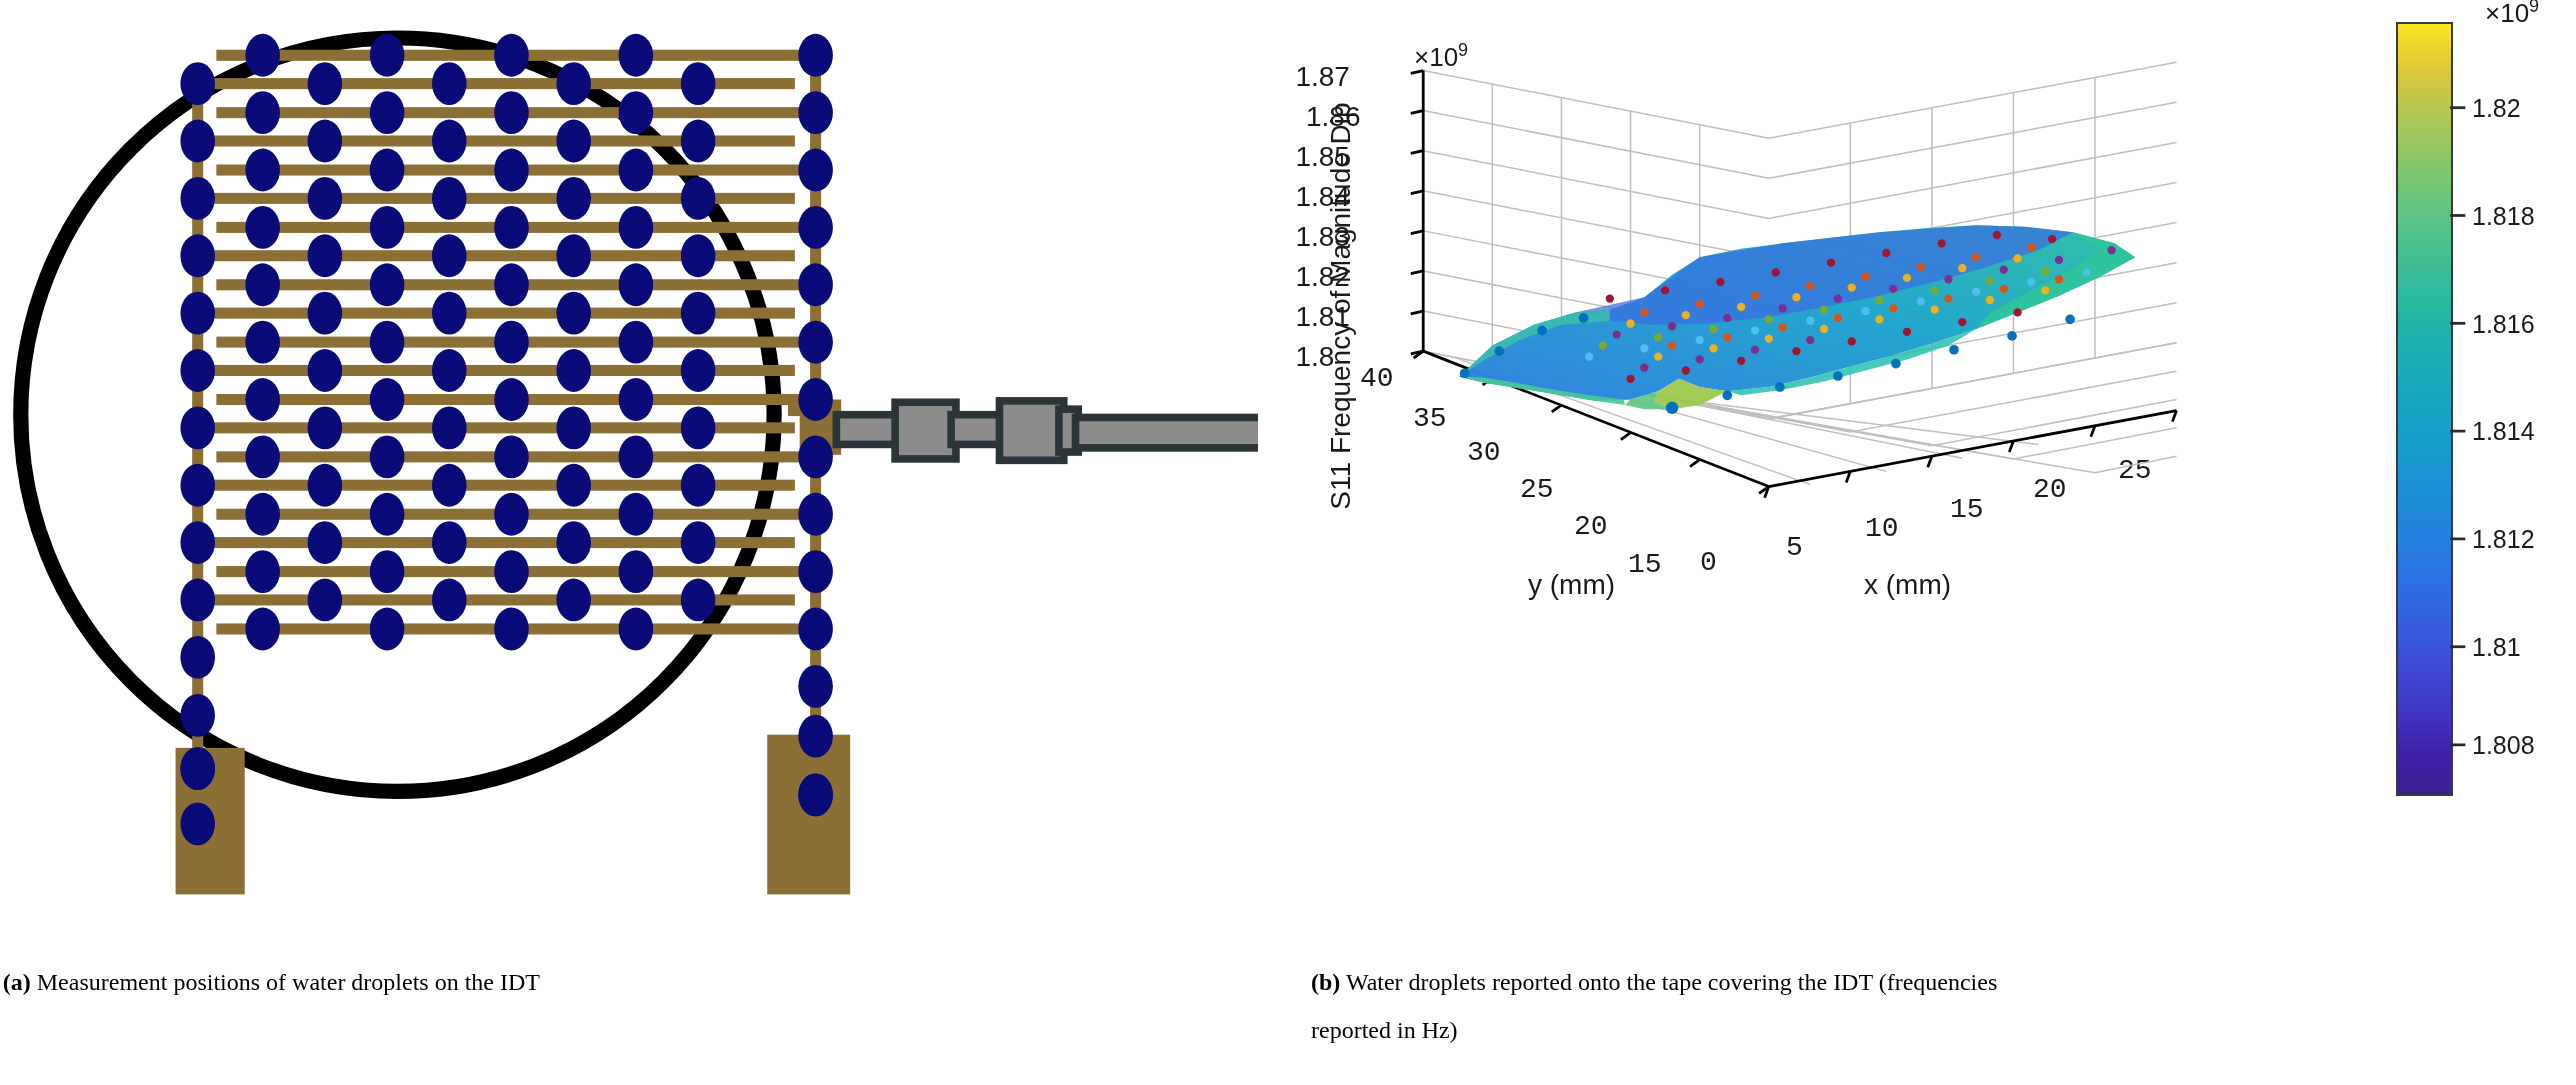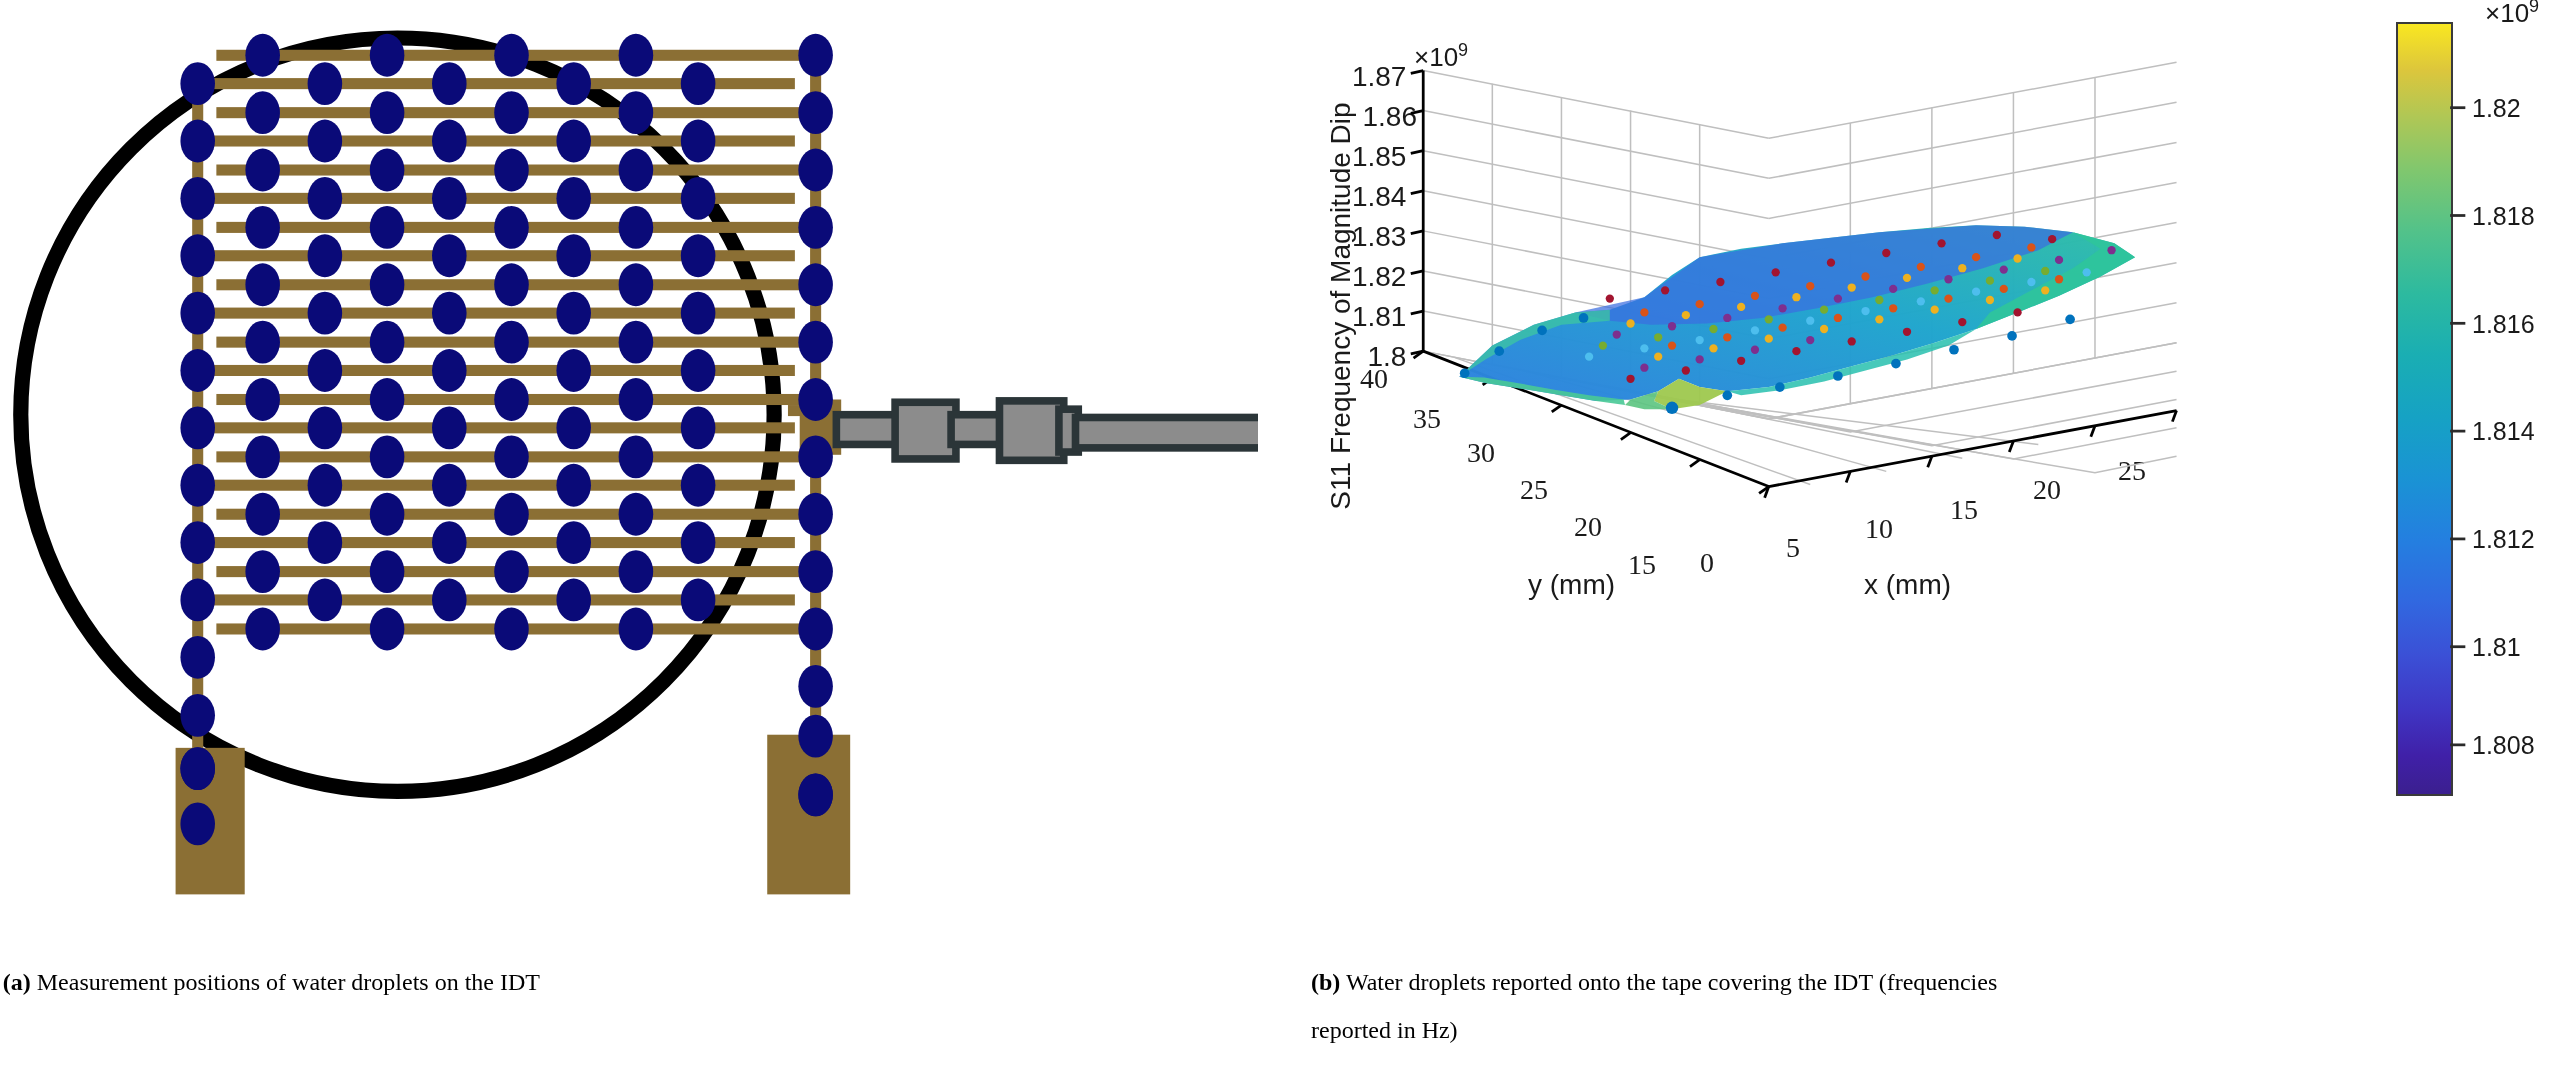--- a/index.html
+++ b/index.html
@@ -23,22 +23,22 @@
           transform:rotate(-90deg);text-align:center;
           font-family:"Liberation Sans",sans-serif;font-size:28px;color:#1a1a1a;
           white-space:nowrap;}
 
   .exp-z{position:absolute;left:129px;top:40px;
          font-family:"Liberation Sans",sans-serif;font-size:26px;color:#1a1a1a;}
   .exp-cb{position:absolute;left:1200px;top:-4.1px;
           font-family:"Liberation Sans",sans-serif;font-size:26px;color:#1a1a1a;}
 
   .ztick{position:absolute;font-family:"Liberation Sans",sans-serif;
-         font-size:28px;color:#1a1a1a;text-align:right;width:111px;}
-  .ytick,.xtick{position:absolute;font-family:Liberation Serif, serif;
+         font-size:28px;color:#1a1a1a;text-align:left;width:111px;}
+  .ytick,.xtick{position:absolute;font-family:Liberation Mono, monospace;
          font-size:28px;color:#1a1a1a;}
   .axname{position:absolute;font-family:"Liberation Sans",sans-serif;
           font-size:28px;color:#1a1a1a;}
   .cbtick{position:absolute;font-family:"Liberation Sans",sans-serif;
           font-size:25px;color:#1a1a1a;}
 
   .cbar{position:absolute;left:1111px;top:22px;width:57px;height:774px;
         border:2.8px solid #3a3a3a;box-sizing:border-box;
         background:linear-gradient(to top,
           #3b1f8f 0%, #4020a8 5%, #3f36c4 11%, #3b50d6 18%, #3168e0 25%,

